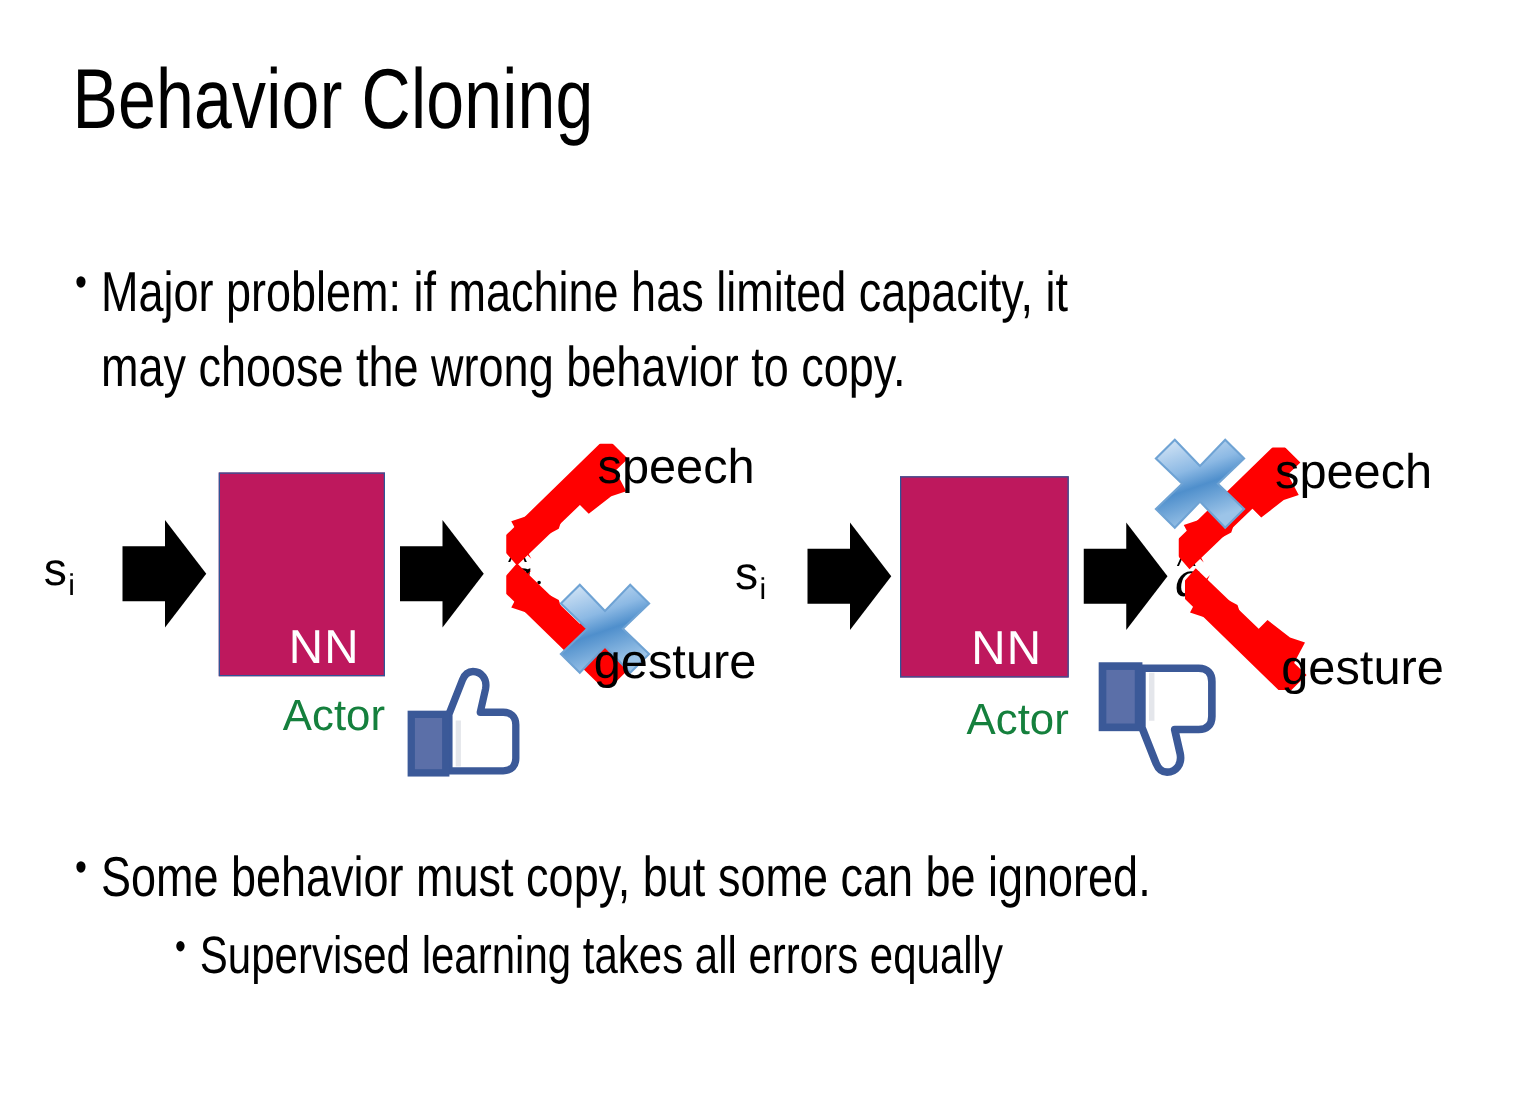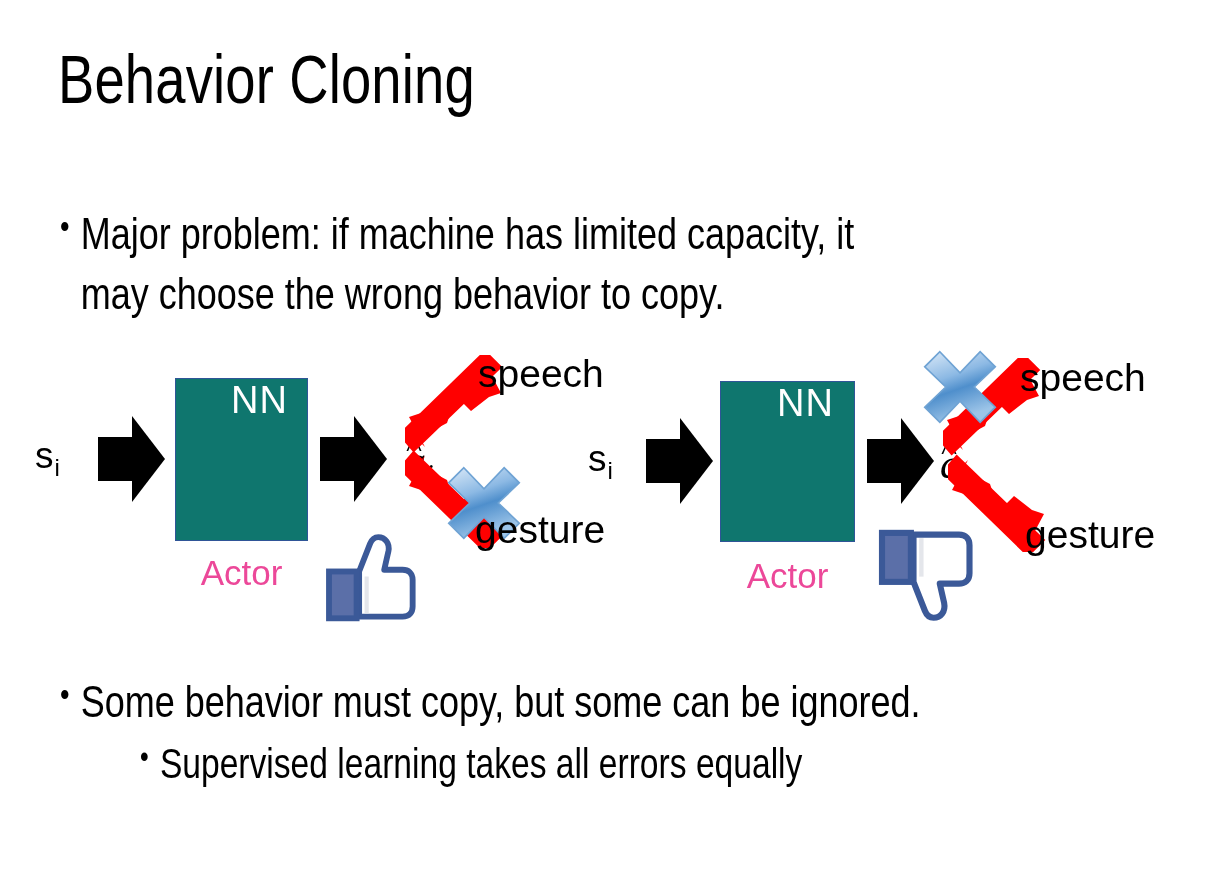--- a/index.html
+++ b/index.html
@@ -136,39 +136,39 @@
   }
   .block-arrow {
     background: transparent;
     width: 68px;
     height: 86px;
   }
 
   
   .nn-box {
     position: absolute;
-    background: #0f766e;
+    background: #be185d;
     border: 1px solid #2F5597;
     box-sizing: border-box;
     display: flex;
-    align-items: flex-start;
+    align-items: flex-end;
     justify-content: center;
     padding-left: 36px;
   }
   .nn-box .nn-text {
     color: #FFFFFF;
     font-size: 38px;
     font-weight: 400;
     letter-spacing: 1px;
   }
   .actor-label {
     position: absolute;
     font-size: 35px;
-    color: #ec4899;
-    text-align: center;
+    color: #15803d;
+    text-align: right;
     white-space: nowrap;
   }
 
   
   .ahat {
     position: absolute;
     font-family: "Liberation Serif", serif;
     font-style: italic;
     font-size: 42px;
     color: #000;

